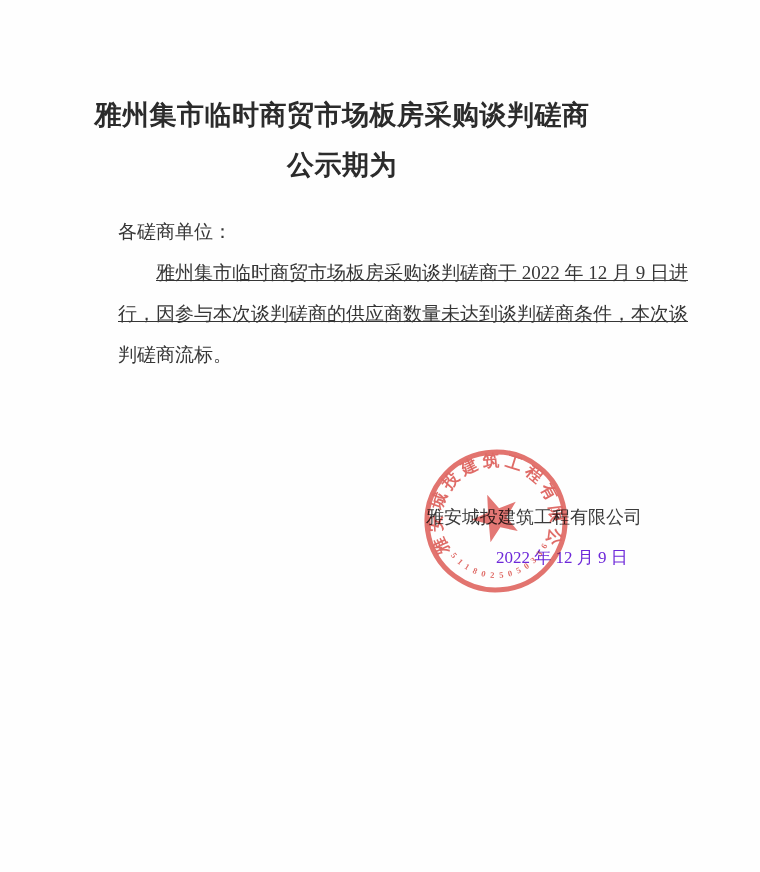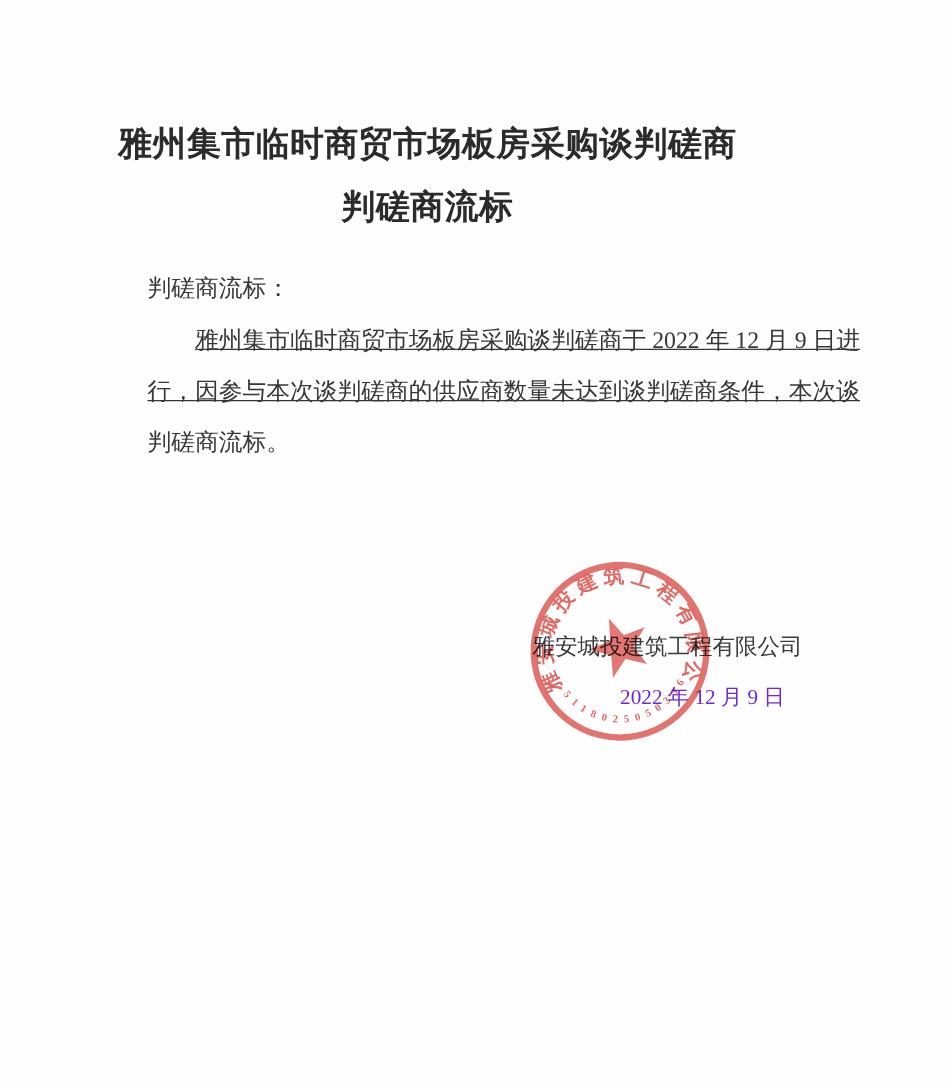--- a/index.html
+++ b/index.html
@@ -78,25 +78,25 @@
     font-weight: 700;
   }
 </style>
 </head>
 <body>
 
 <div class="page">
 
   <div class="doc-title">
     <div>雅州集市临时商贸市场板房采购谈判磋商</div>
-    <div>判磋商流标</div>
+    <div>公示期为</div>
   </div>
 
   <div class="content">
-    <div class="line">判磋商流标：</div>
+    <div class="line">各磋商单位：</div>
     <div class="line just indent">雅州集市临时商贸市场板房采购谈判磋商于 2022 年 12 月 9 日进</div>
     <div class="line just">行，因参与本次谈判磋商的供应商数量未达到谈判磋商条件，本次谈</div>
     <div class="line">判磋商流标。</div>
   </div>
 
   <div class="sig-company">雅安城投建筑工程有限公司</div>
   <div class="sig-date">2022 年 12 月 9 日</div>
 
   <svg class="seal" viewBox="-75 -75 150 150" xmlns="http://www.w3.org/2000/svg" aria-hidden="true">
     <g transform="rotate(-8)">

